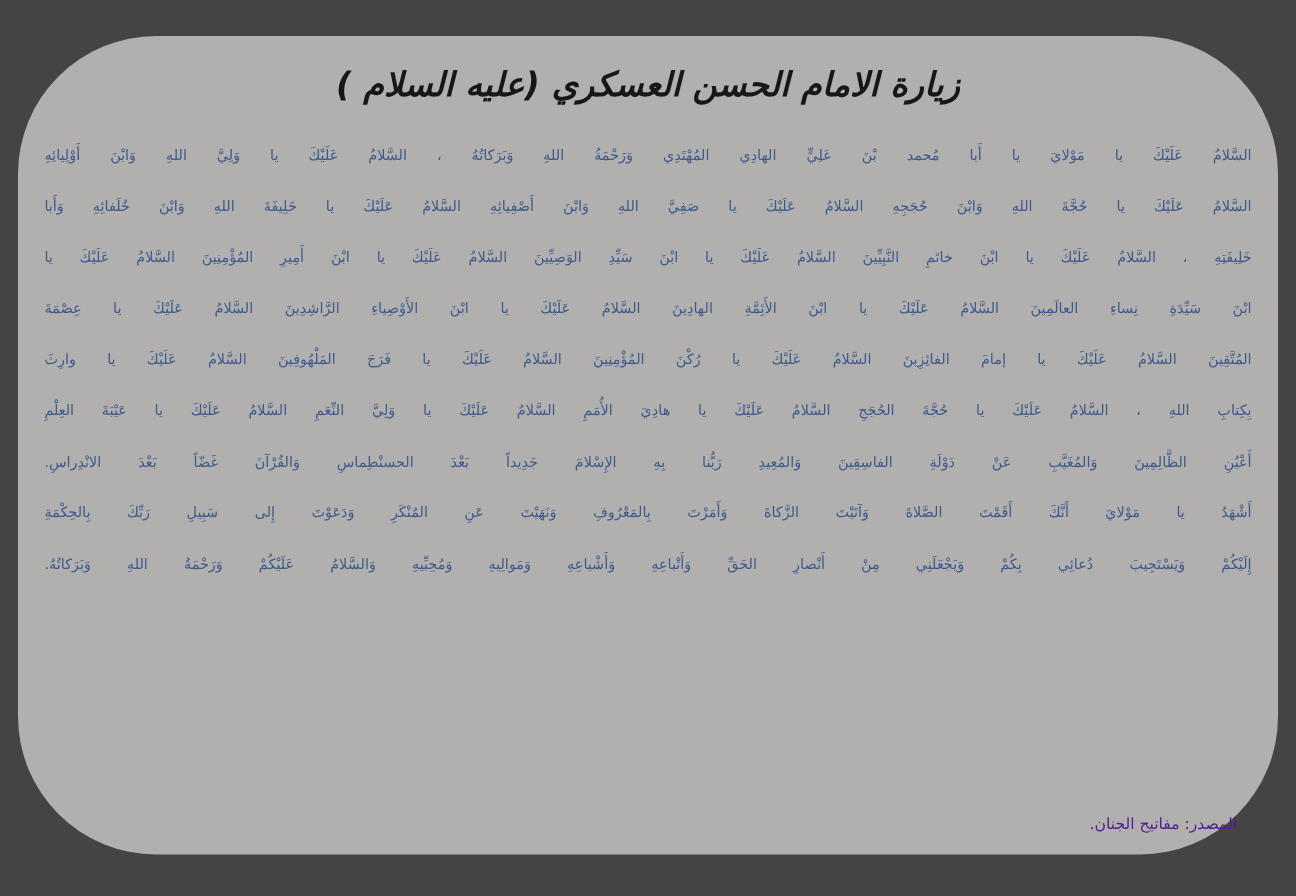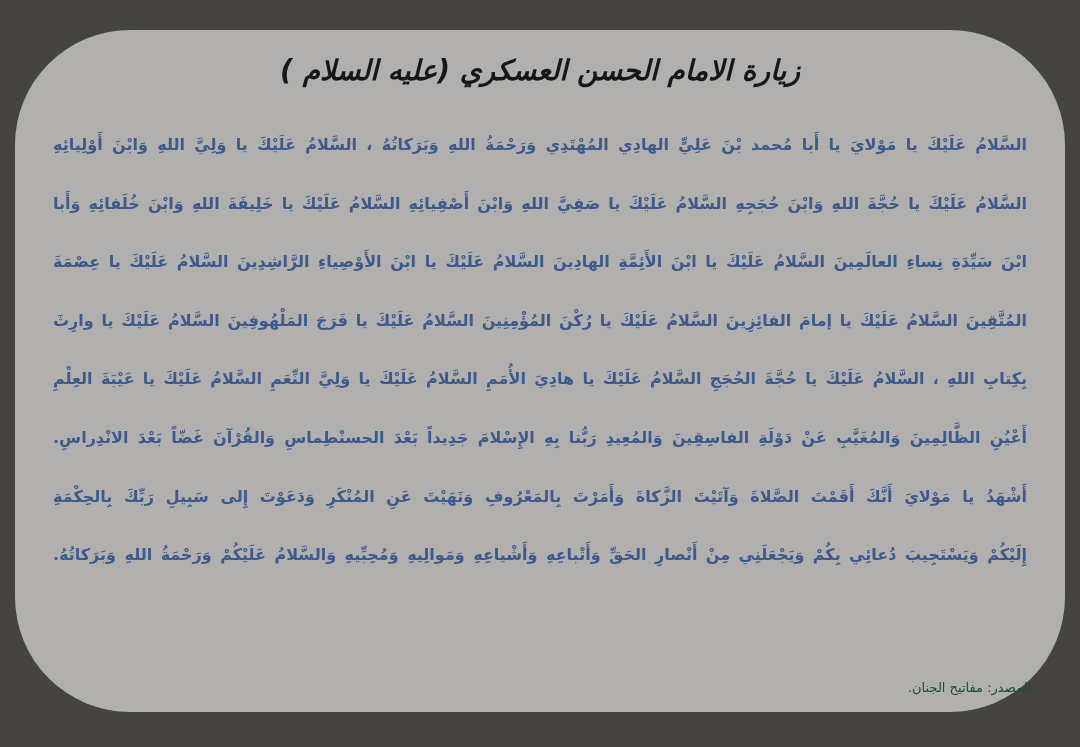--- a/index.html
+++ b/index.html
@@ -39,48 +39,49 @@
     letter-spacing: 0.5px;
   }
   .body-text {
     position: absolute;
     top: 78px;
     right: 22px;
     left: 22px;
     direction: rtl;
   }
   .line {
-    margin: 16px;
+    margin: 0;
     direction: rtl;
     text-align: justify;
     text-align-last: justify;
-    font-size: 16px;
+    font-size: 12px;
     line-height: 42.6px;
     color: #3e5a8c;
-    font-weight: bold;
+    font-weight: normal;
     white-space: normal;
   }
   .source {
     position: absolute;
     top: 650px;
     right: 34px;
     direction: rtl;
     font-size: 13px;
-    color: #14532d;
+    color: #4c1d95;
   }
 </style>
 </head>
 <body>
 
 <div class="stage">
   <div class="card">
     <h1 class="title">زيارة الامام الحسن العسكري (عليه السلام )</h1>
     <div class="body-text">
       <p class="line">السَّلامُ عَلَيْكَ يا مَوْلايَ يا أَبا مُحمد بْنَ عَلِيٍّ الهادِي المُهْتَدِي وَرَحْمَةُ اللهِ وَبَرَكاتُهُ ، السَّلامُ عَلَيْكَ يا وَلِيَّ اللهِ وَابْنَ أَوْلِيائِهِ</p>
       <p class="line">السَّلامُ عَلَيْكَ يا حُجَّةَ اللهِ وَابْنَ حُجَجِهِ السَّلامُ عَلَيْكَ يا صَفِيَّ اللهِ وَابْنَ أَصْفِيائِهِ السَّلامُ عَلَيْكَ يا خَلِيفَةَ اللهِ وَابْنَ خُلَفائِهِ وَأَبا</p>
+      <p class="line">خَلِيفَتِهِ ، السَّلامُ عَلَيْكَ يا ابْنَ خاتَمِ النَّبِيِّينَ السَّلامُ عَلَيْكَ يا ابْنَ سَيِّدِ الوَصِيِّينَ السَّلامُ عَلَيْكَ يا ابْنَ أَمِيرِ المُؤْمِنِينَ السَّلامُ عَلَيْكَ يا</p>
       <p class="line">ابْنَ سَيِّدَةِ نِساءِ العالَمِينَ السَّلامُ عَلَيْكَ يا ابْنَ الأَئِمَّةِ الهادِينَ السَّلامُ عَلَيْكَ يا ابْنَ الأَوْصِياءِ الرَّاشِدِينَ السَّلامُ عَلَيْكَ يا عِصْمَةَ</p>
       <p class="line">المُتَّقِينَ السَّلامُ عَلَيْكَ يا إمامَ الفائِزِينَ السَّلامُ عَلَيْكَ يا رُكْنَ المُؤْمِنِينَ السَّلامُ عَلَيْكَ يا فَرَجَ المَلْهُوفِينَ السَّلامُ عَلَيْكَ يا وارِثَ</p>
       <p class="line">بِكِتابِ اللهِ ، السَّلامُ عَلَيْكَ يا حُجَّةَ الحُجَجِ السَّلامُ عَلَيْكَ يا هادِيَ الأُمَمِ السَّلامُ عَلَيْكَ يا وَلِيَّ النِّعَمِ السَّلامُ عَلَيْكَ يا عَيْبَةَ العِلْمِ</p>
       <p class="line">أَعْيُنِ الظَّالِمِينَ وَالمُغَيَّبِ عَنْ دَوْلَةِ الفاسِقِينَ وَالمُعِيدِ رَبُّنا بِهِ الإِسْلامَ جَدِيداً بَعْدَ الحسنْطِماسِ وَالقُرْآنَ غَضّاً بَعْدَ الانْدِراسِ.</p>
       <p class="line">أَشْهَدُ يا مَوْلايَ أَنَّكَ أَقَمْتَ الصَّلاةَ وَآتَيْتَ الزَّكاةَ وَأَمَرْتَ بِالمَعْرُوفِ وَنَهَيْتَ عَنِ المُنْكَرِ وَدَعَوْتَ إِلى سَبِيلِ رَبِّكَ بِالحِكْمَةِ</p>
       <p class="line">إِلَيْكُمْ وَيَسْتَجِيبَ دُعائِي بِكُمْ وَيَجْعَلَنِي مِنْ أَنْصارِ الحَقِّ وَأَتْباعِهِ وَأَشْياعِهِ وَمَوالِيهِ وَمُحِبِّيهِ وَالسَّلامُ عَلَيْكُمْ وَرَحْمَةُ اللهِ وَبَرَكاتُهُ.</p>
     </div>
     <div class="source">المصدر: مفاتيح الجنان.</div>
   </div>
 </div>

